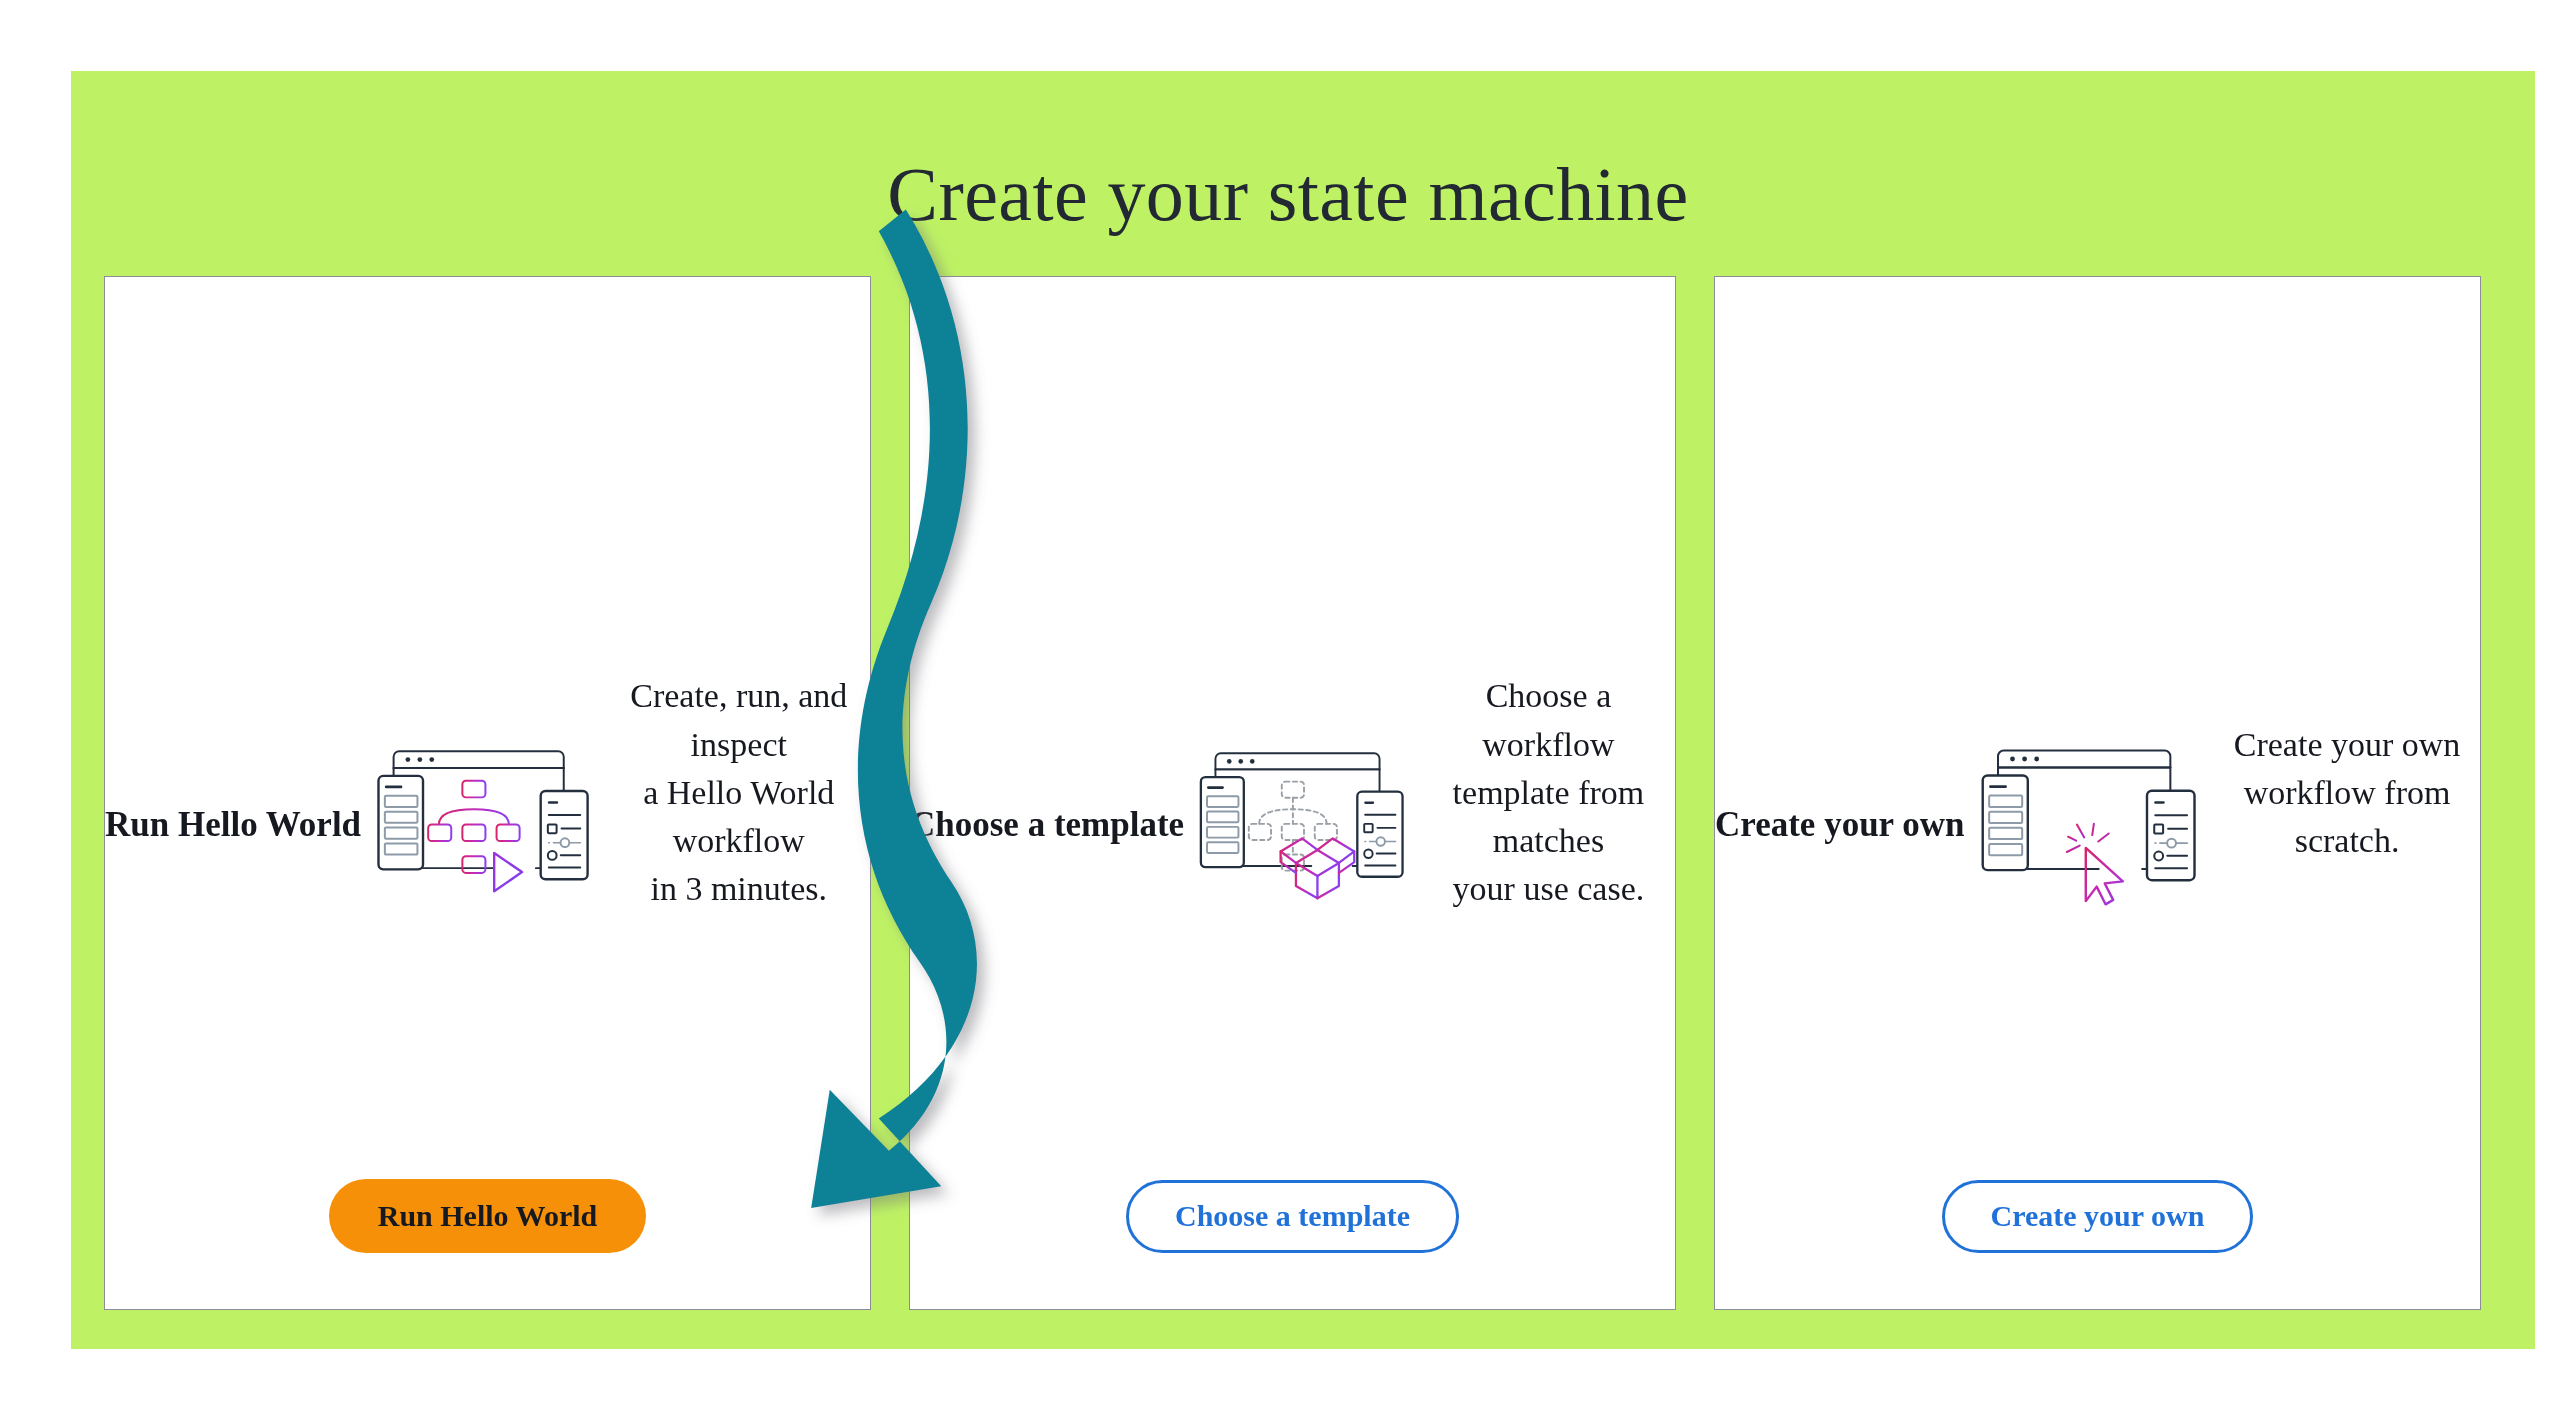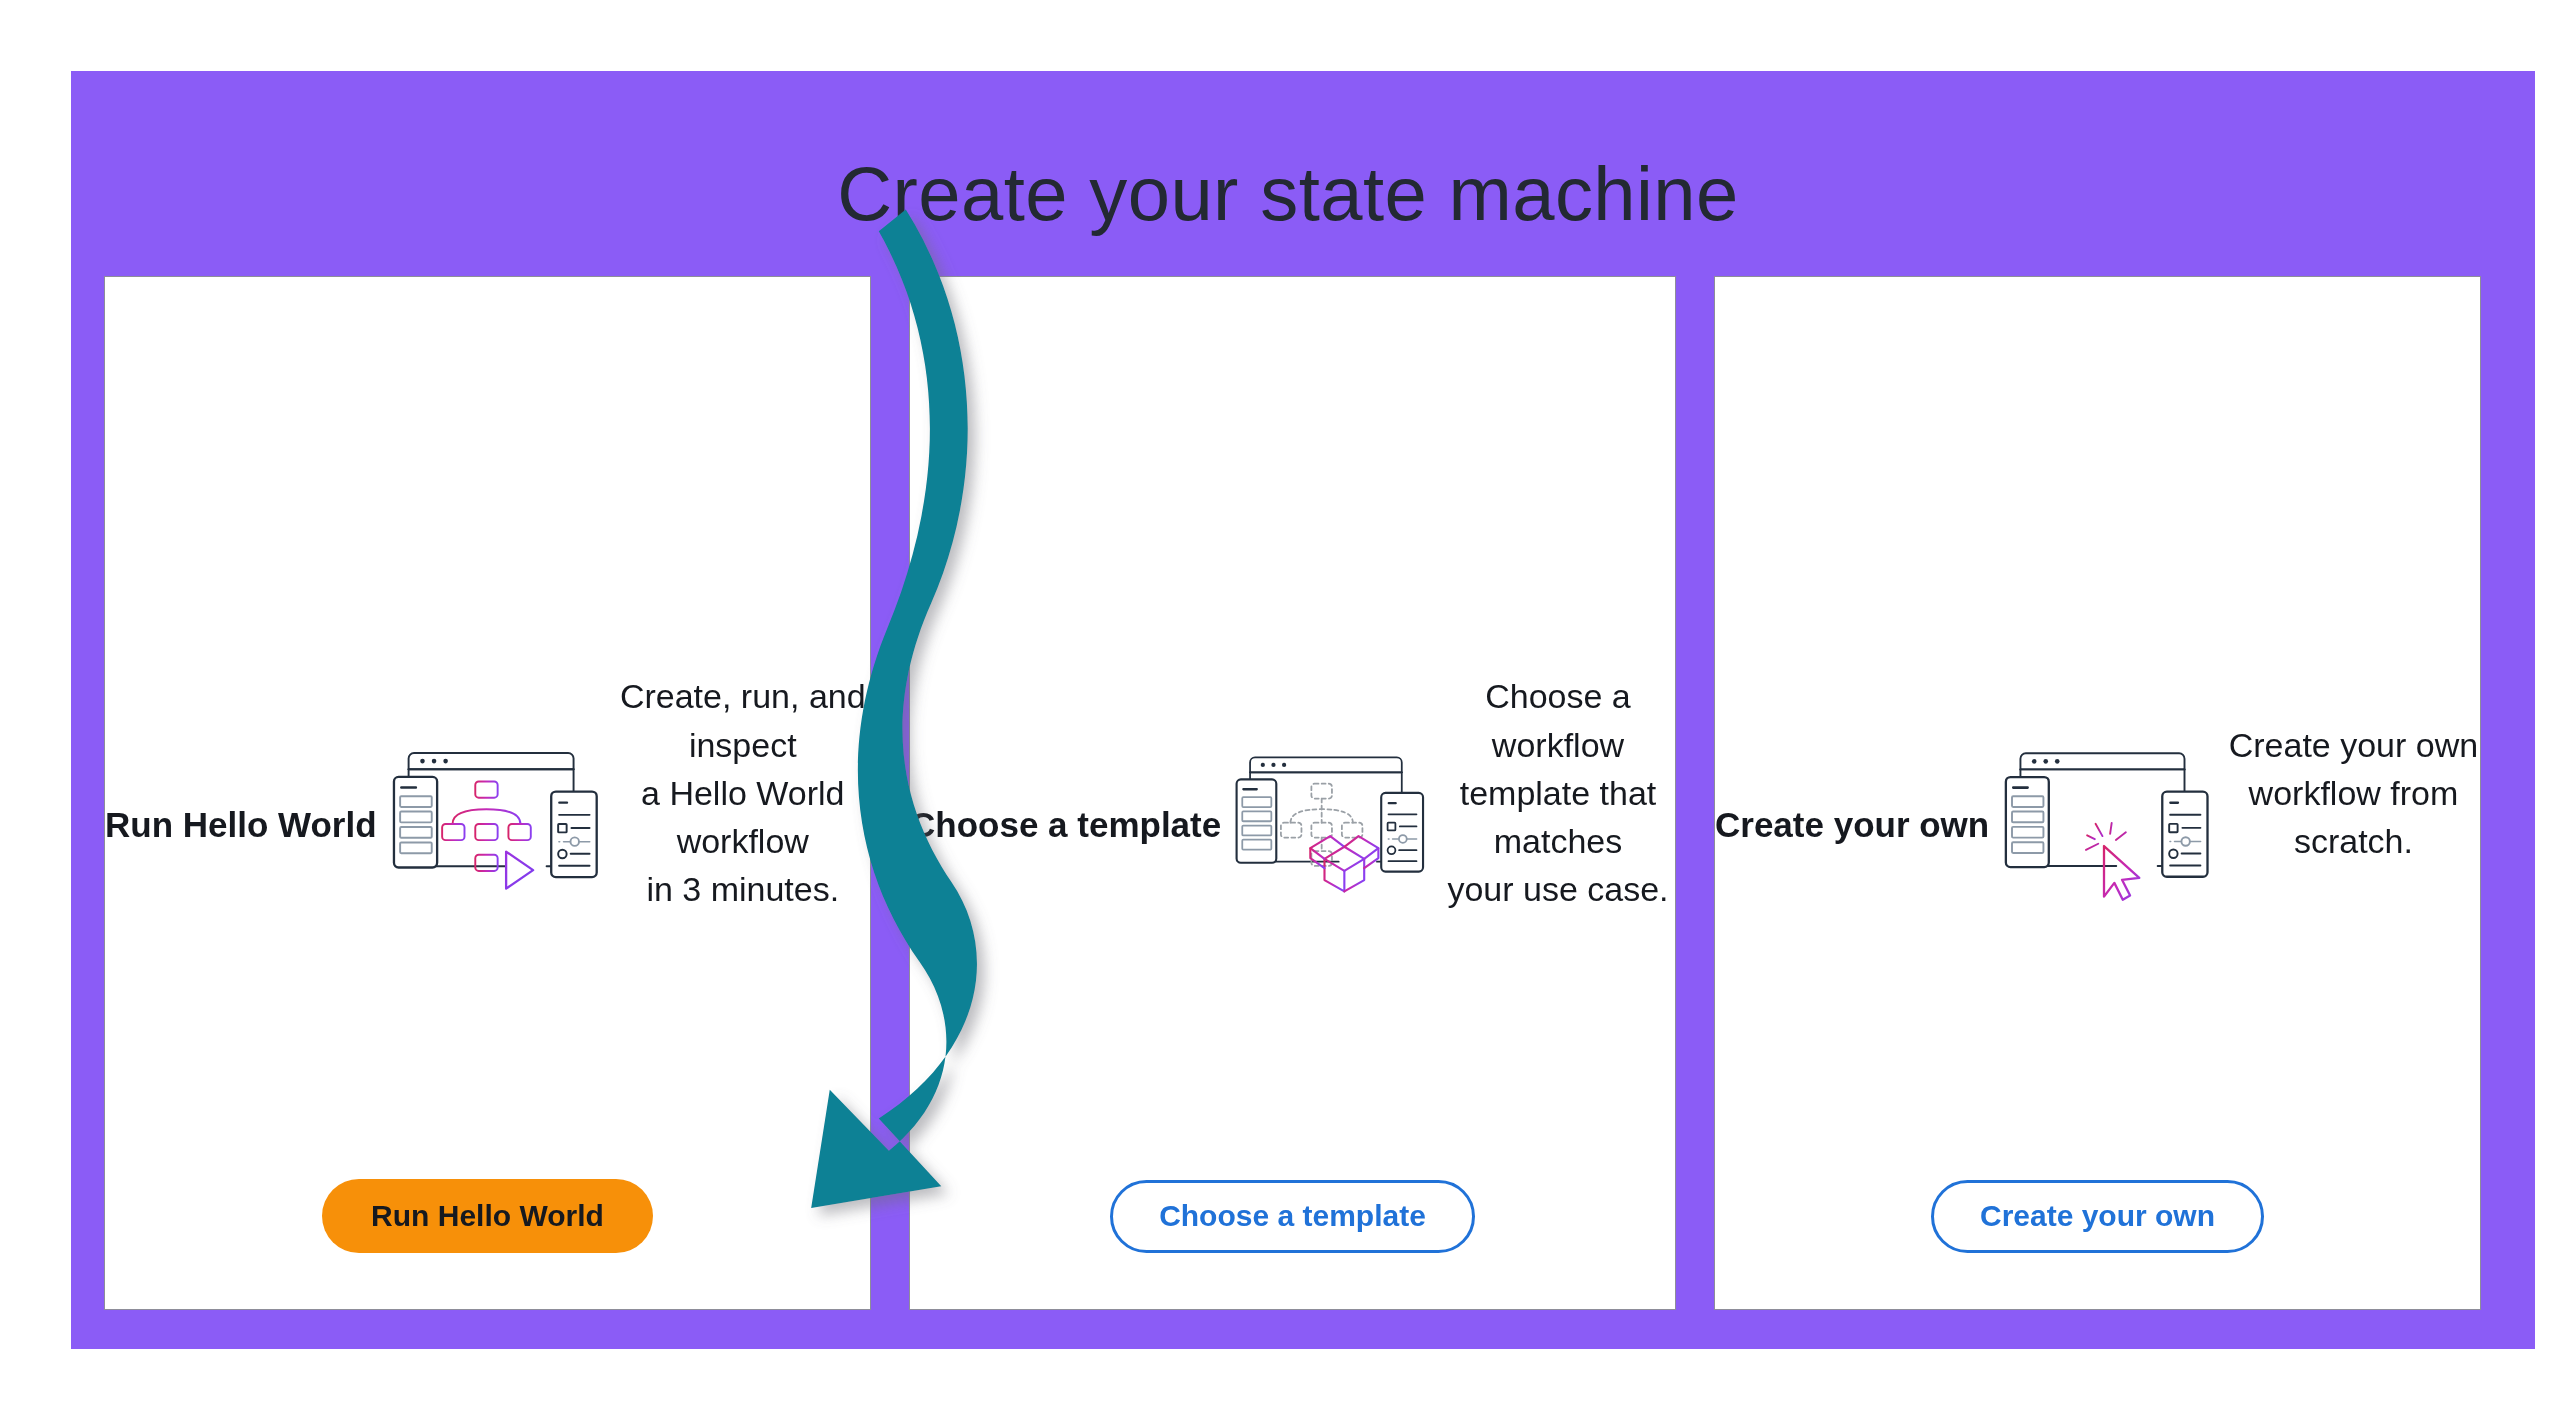--- a/index.html
+++ b/index.html
@@ -16,21 +16,22 @@
     overflow: hidden;
   }
 
   
   #panel {
     position: absolute;
     left: 71px;
     top: 71px;
     width: 2464px;
     height: 1278px;
-    background: #8b5cf6;
+    background: #bef264;
+    font-family: Liberation Serif, serif;
   }
 
   
   #page-title {
     position: absolute;
     left: 0;
     top: 85px;
     width: 2434px;
     text-align: center;
     font-size: 76px;
@@ -294,21 +295,21 @@
             <path d="M252 322 L252 350 L292 378"></path>
             <path d="M444 322 L444 350 L404 378"></path>
             <path d="M292 352 L292 378"></path>
             <path d="M404 352 L404 378"></path>
             <path d="M348 300 L348 352"></path>
           </g>
         </svg>
       </div>
 
       <div class="card-desc">Choose a workflow
-template that matches
+template from matches
 your use case.</div>
 
       <div class="btn-wrap">
         <button class="btn btn-outline">Choose a template</button>
       </div>
     </div>
 
     <div class="card">
       <div class="card-title">Create your own</div>
 

